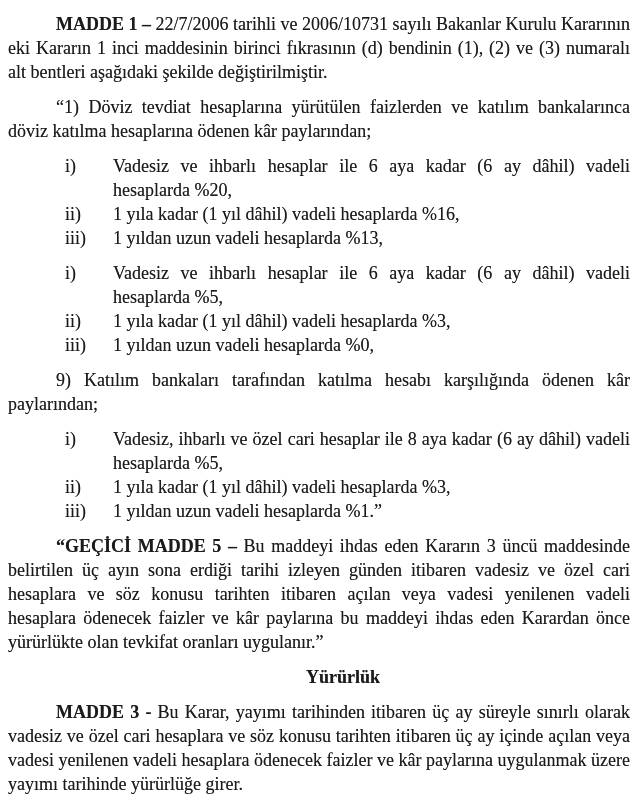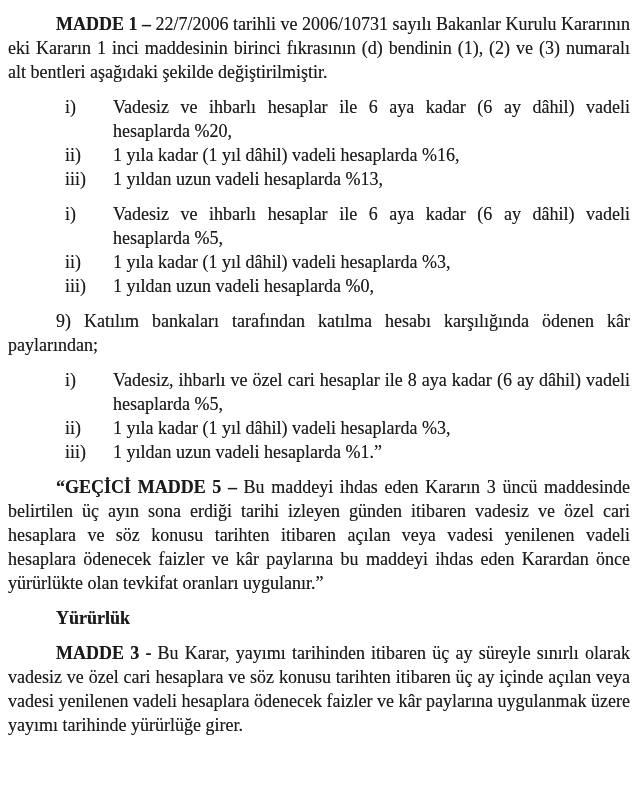--- a/index.html
+++ b/index.html
@@ -24,21 +24,21 @@
     margin: 0 0 11px 0;
     text-indent: 48px;
   }
   .para b {
     font-weight: bold;
   }
   .heading {
     margin: 0 0 11px 0;
     text-indent: 48px;
     font-weight: bold;
-    text-align: left;
+    text-align: center;
   }
   .list {
     margin: 0 0 11px 57px;
   }
   .li {
     display: flex;
     align-items: flex-start;
   }
   .li .num {
     flex: 0 0 48px;
@@ -49,20 +49,21 @@
     text-align: justify;
   }
 </style>
 </head>
 <body>
 
 <main class="page">
 
   <p class="para"><b>MADDE 1 –</b><span> 22/7/2006 tarihli ve 2006/10731 sayılı Bakanlar Kurulu Kararının eki Kararın 1 inci maddesinin birinci fıkrasının (d) bendinin (1), (2) ve (3) numaralı alt bentleri aşağıdaki şekilde değiştirilmiştir.</span></p>
 
+  <p class="para"><span>“1) Döviz tevdiat hesaplarına yürütülen faizlerden ve katılım bankalarınca döviz katılma hesaplarına ödenen kâr paylarından;</span></p>
 
   <div class="list">
     <div class="li">
       <span class="num">i)</span>
       <span class="txt">Vadesiz ve ihbarlı hesaplar ile 6 aya kadar (6 ay dâhil) vadeli hesaplarda %20,</span>
     </div>
     <div class="li">
       <span class="num">ii)</span>
       <span class="txt">1 yıla kadar (1 yıl dâhil) vadeli hesaplarda %16,</span>
     </div>

